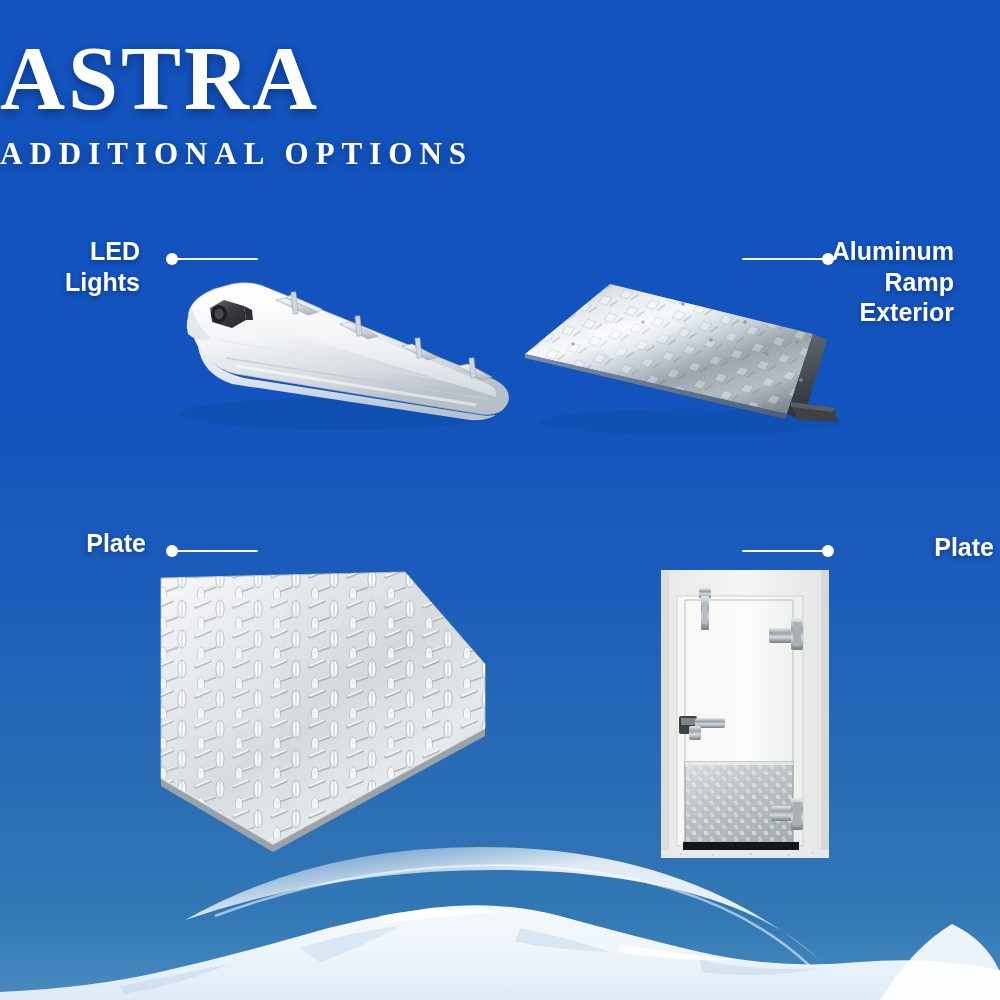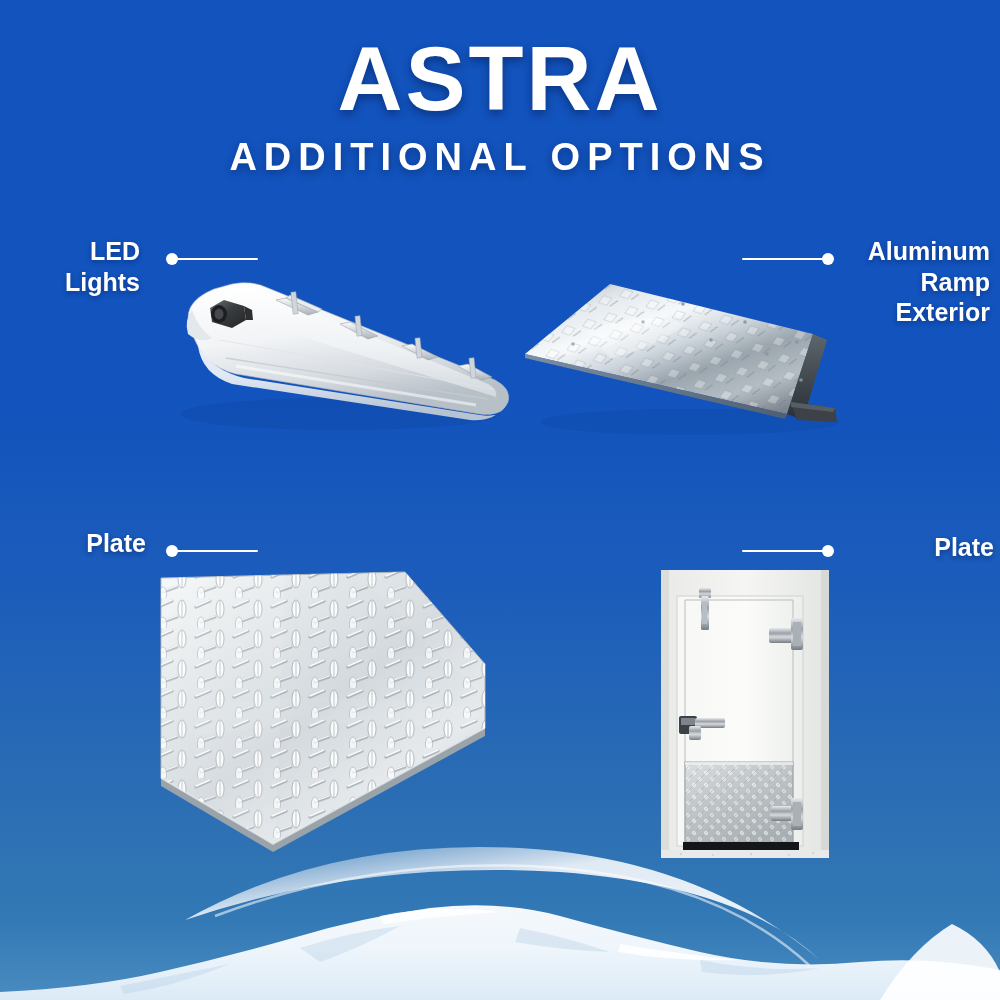--- a/index.html
+++ b/index.html
@@ -24,35 +24,35 @@
         #3379b5 92%,
         #4a8cc0 100%);
     overflow: hidden;
   }
 
   
   .header {
     position: absolute;
     top: 0; left: 0;
     width: 1000px;
-    text-align: center;
     z-index: 30;
+    font-family: Liberation Serif, serif;
   }
   .brand-title {
     margin-top: 34px;
     font-size: 90px;
     font-weight: bold;
     color: #ffffff;
     letter-spacing: 3px;
     line-height: 1.0;
     text-shadow: 0 4px 10px rgba(0,18,60,0.45);
   }
   .brand-subtitle {
     margin-top: 14px;
-    font-size: 38px;
+    font-size: 31px;
     font-weight: bold;
     color: #ffffff;
     letter-spacing: 7px;
     line-height: 1.0;
     text-shadow: 0 3px 8px rgba(0,18,60,0.40);
   }
 
   
   .callout {
     position: absolute;
@@ -60,21 +60,21 @@
     font-size: 25px;
     font-weight: bold;
     line-height: 1.22;
     text-shadow: 0 2px 5px rgba(0,18,60,0.40);
     z-index: 30;
   }
   .callout.left  { text-align: right; }
   .callout.right { text-align: right; }
 
   .cl-led    { left: 10px;  top: 236px; width: 130px; }
-  .cl-ramp   { left: 832px; top: 236px; width: 158px; }
+  .cl-ramp   { left: 796px; top: 236px; width: 158px; }
   .cl-floor  { left: 8px;   top: 528px; width: 138px; }
   .cl-kick   { left: 836px; top: 532px; width: 158px; }
 
   
   .connector {
     position: absolute;
     height: 12px;
     z-index: 30;
   }
   .connector .line {

